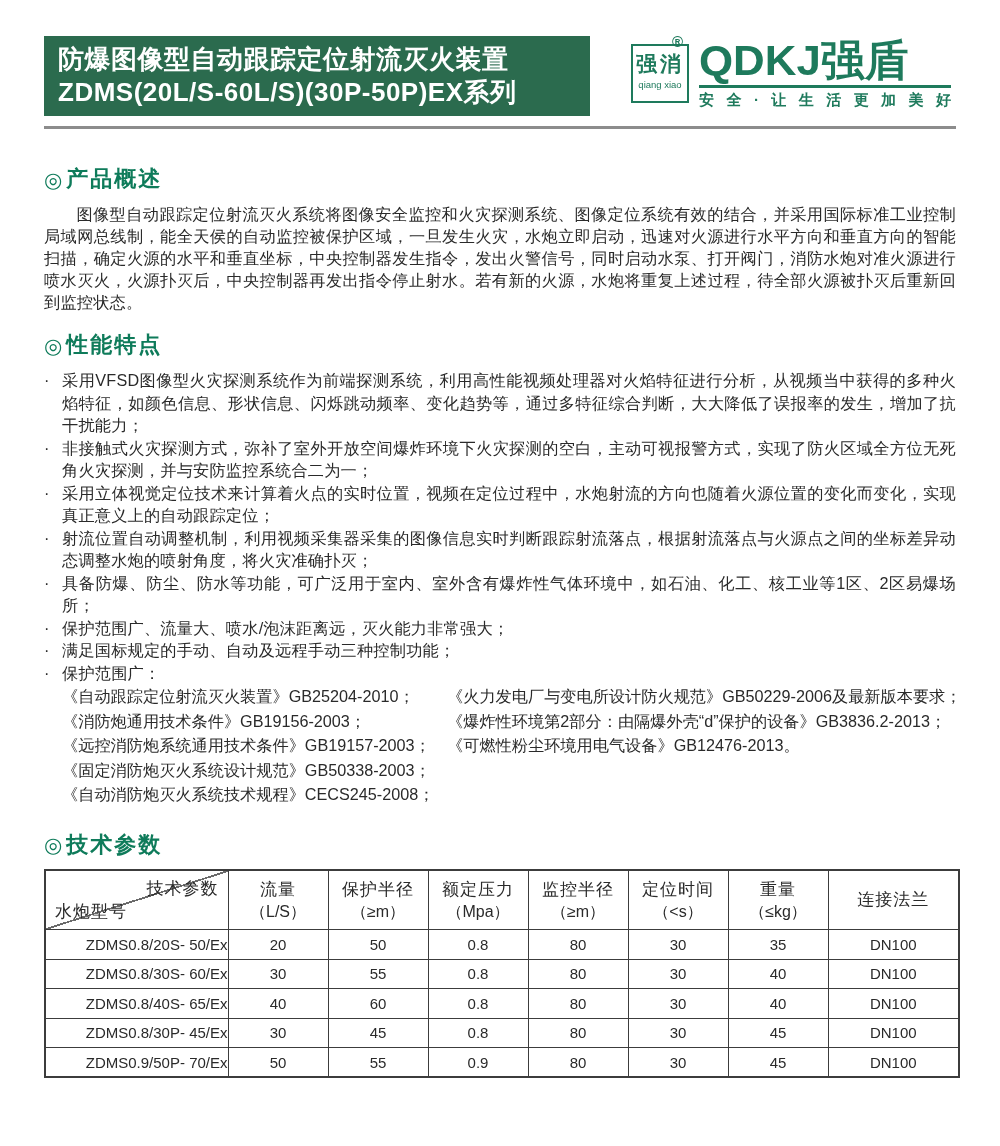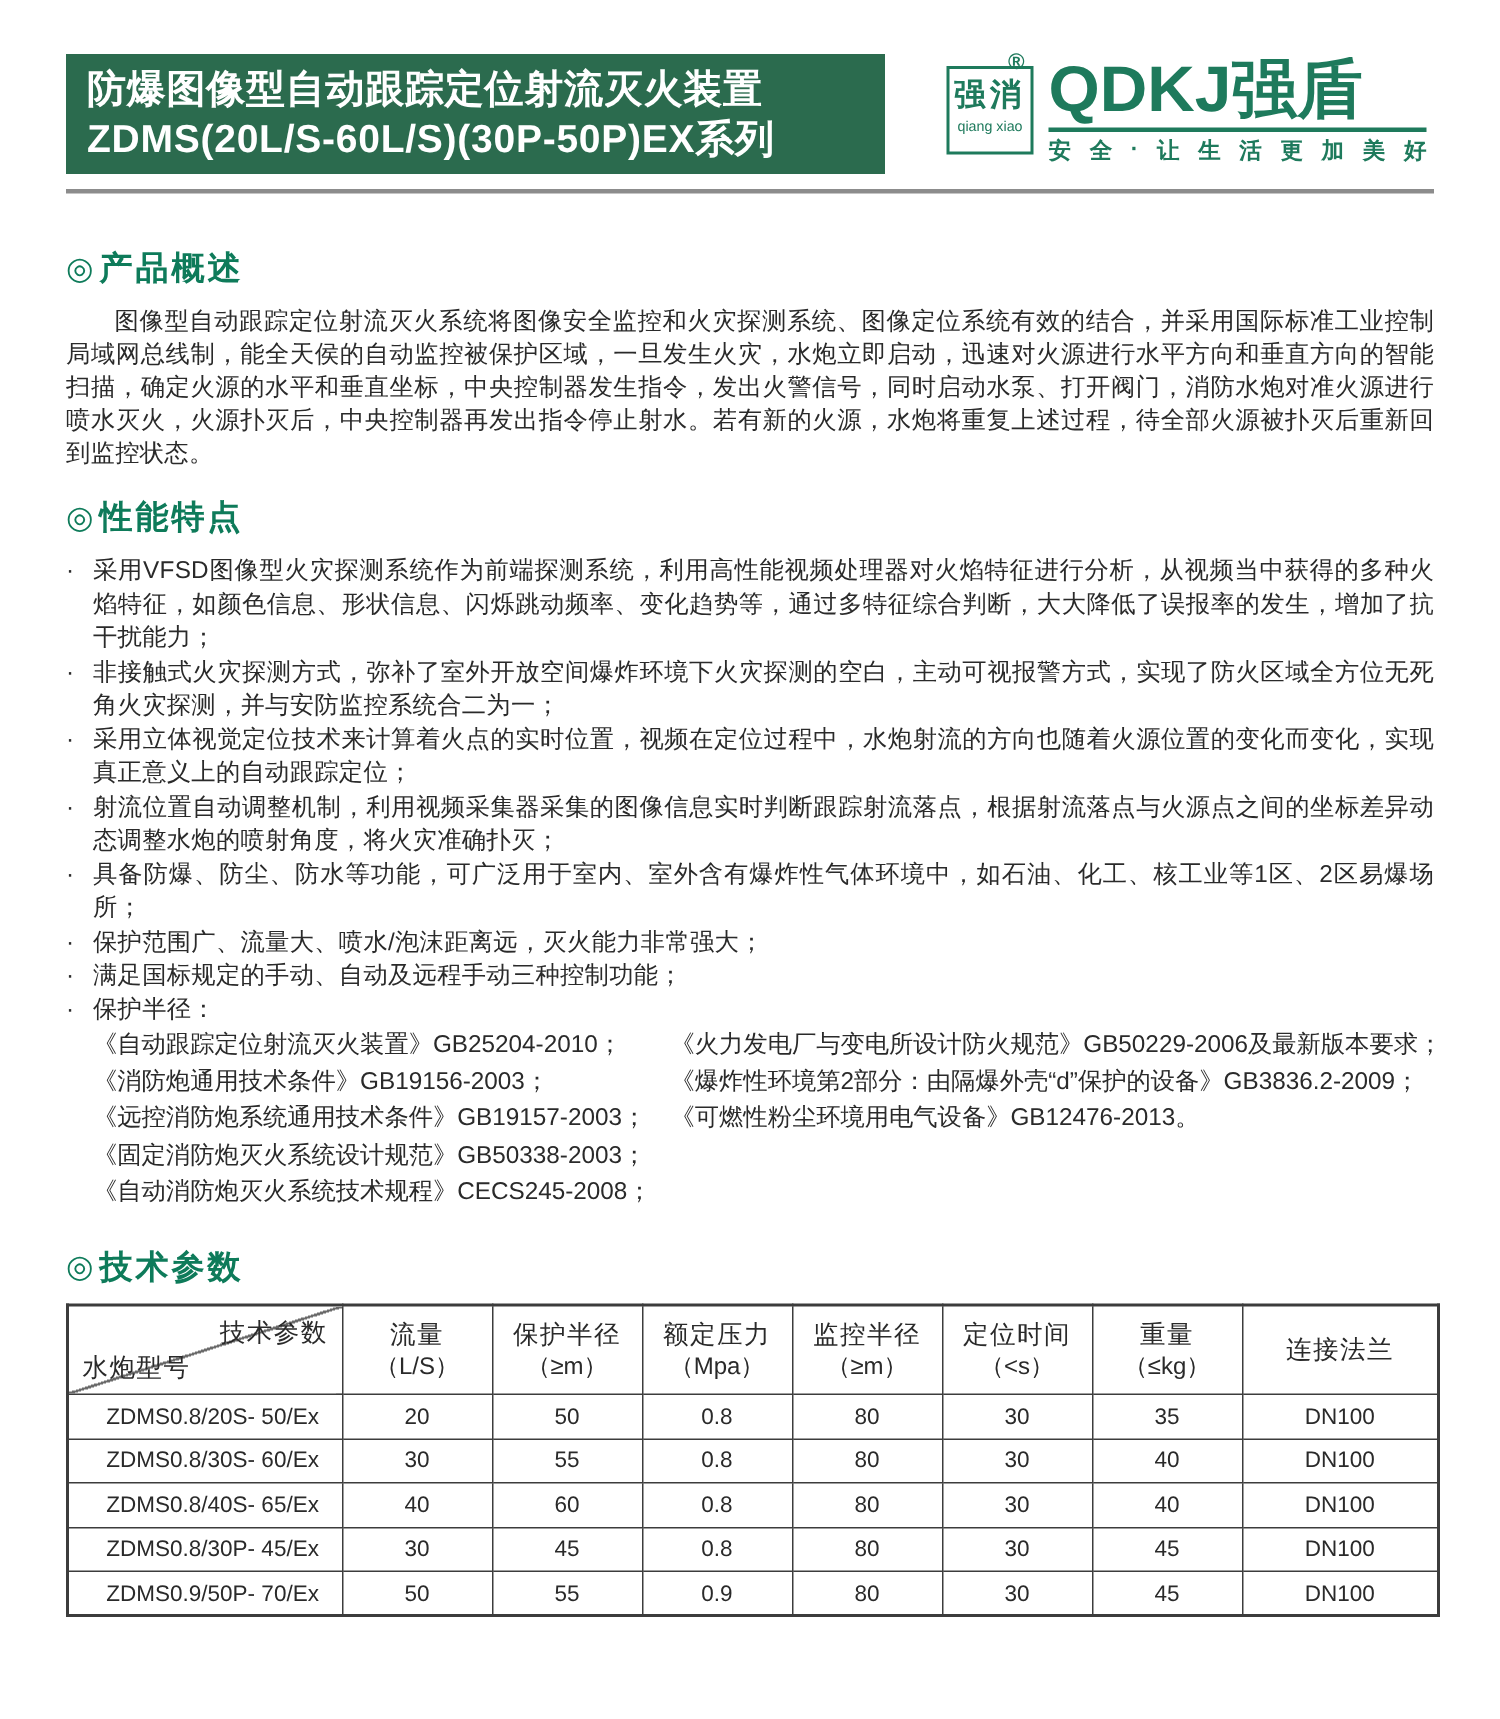--- a/index.html
+++ b/index.html
@@ -72,21 +72,21 @@
         #6a6a6a calc(50% - 0.9px),
         #6a6a6a calc(50% + 0.9px),
         transparent calc(50% + 0.9px));
   }
   .corner-top    { position: absolute; top: 6px; right: 9px; font-size: 17px; letter-spacing: 1px; }
   .corner-bottom { position: absolute; bottom: 6px; left: 9px; font-size: 17px; letter-spacing: 1px; }
   th.col-head { font-weight: normal; text-align: center; vertical-align: middle; }
   .col-title { font-size: 17px; line-height: 23px; letter-spacing: 1px; }
   .col-unit  { font-size: 16px; line-height: 21px; }
   tbody tr { height: 29.5px; }
-  td.model-cell { font-size: 15px; text-align: center; padding-left: 10px; white-space: nowrap; }
+  td.model-cell { font-size: 15px; text-align: right; padding-left: 10px; white-space: nowrap; }
   td.val-cell   { font-size: 15px; text-align: center; }
 </style>
 </head>
 <body>
 
 <div class="page">
 
   <div class="masthead">
     <div class="title-box">
       <div class="t-line">防爆图像型自动跟踪定位射流灭火装置</div>
@@ -150,34 +150,34 @@
         <div class="feature-item">
           <span class="bullet-marker">·</span>
           <span class="feature-text">保护范围广、流量大、喷水/泡沫距离远，灭火能力非常强大；</span>
         </div>
         <div class="feature-item">
           <span class="bullet-marker">·</span>
           <span class="feature-text">满足国标规定的手动、自动及远程手动三种控制功能；</span>
         </div>
         <div class="feature-item">
           <span class="bullet-marker">·</span>
-          <span class="feature-text">保护半径：</span>
+          <span class="feature-text">保护范围广：</span>
         </div>
       </div>
     <div class="standards">
       <div>
           <div class="standard-item">《自动跟踪定位射流灭火装置》GB25204-2010；</div>
           <div class="standard-item">《消防炮通用技术条件》GB19156-2003；</div>
           <div class="standard-item">《远控消防炮系统通用技术条件》GB19157-2003；</div>
           <div class="standard-item">《固定消防炮灭火系统设计规范》GB50338-2003；</div>
           <div class="standard-item">《自动消防炮灭火系统技术规程》CECS245-2008；</div>
         </div>
       <div>
           <div class="standard-item">《火力发电厂与变电所设计防火规范》GB50229-2006及最新版本要求；</div>
-          <div class="standard-item">《爆炸性环境第2部分：由隔爆外壳“d”保护的设备》GB3836.2-2009；</div>
+          <div class="standard-item">《爆炸性环境第2部分：由隔爆外壳“d”保护的设备》GB3836.2-2013；</div>
           <div class="standard-item">《可燃性粉尘环境用电气设备》GB12476-2013。</div>
         </div>
     </div>
 
     <h2 class="sec-head sec-head-params">
       <span class="sec-marker">◎</span>
       <span class="sec-title">技术参数</span>
     </h2>
     <table class="spec">
       <colgroup>

